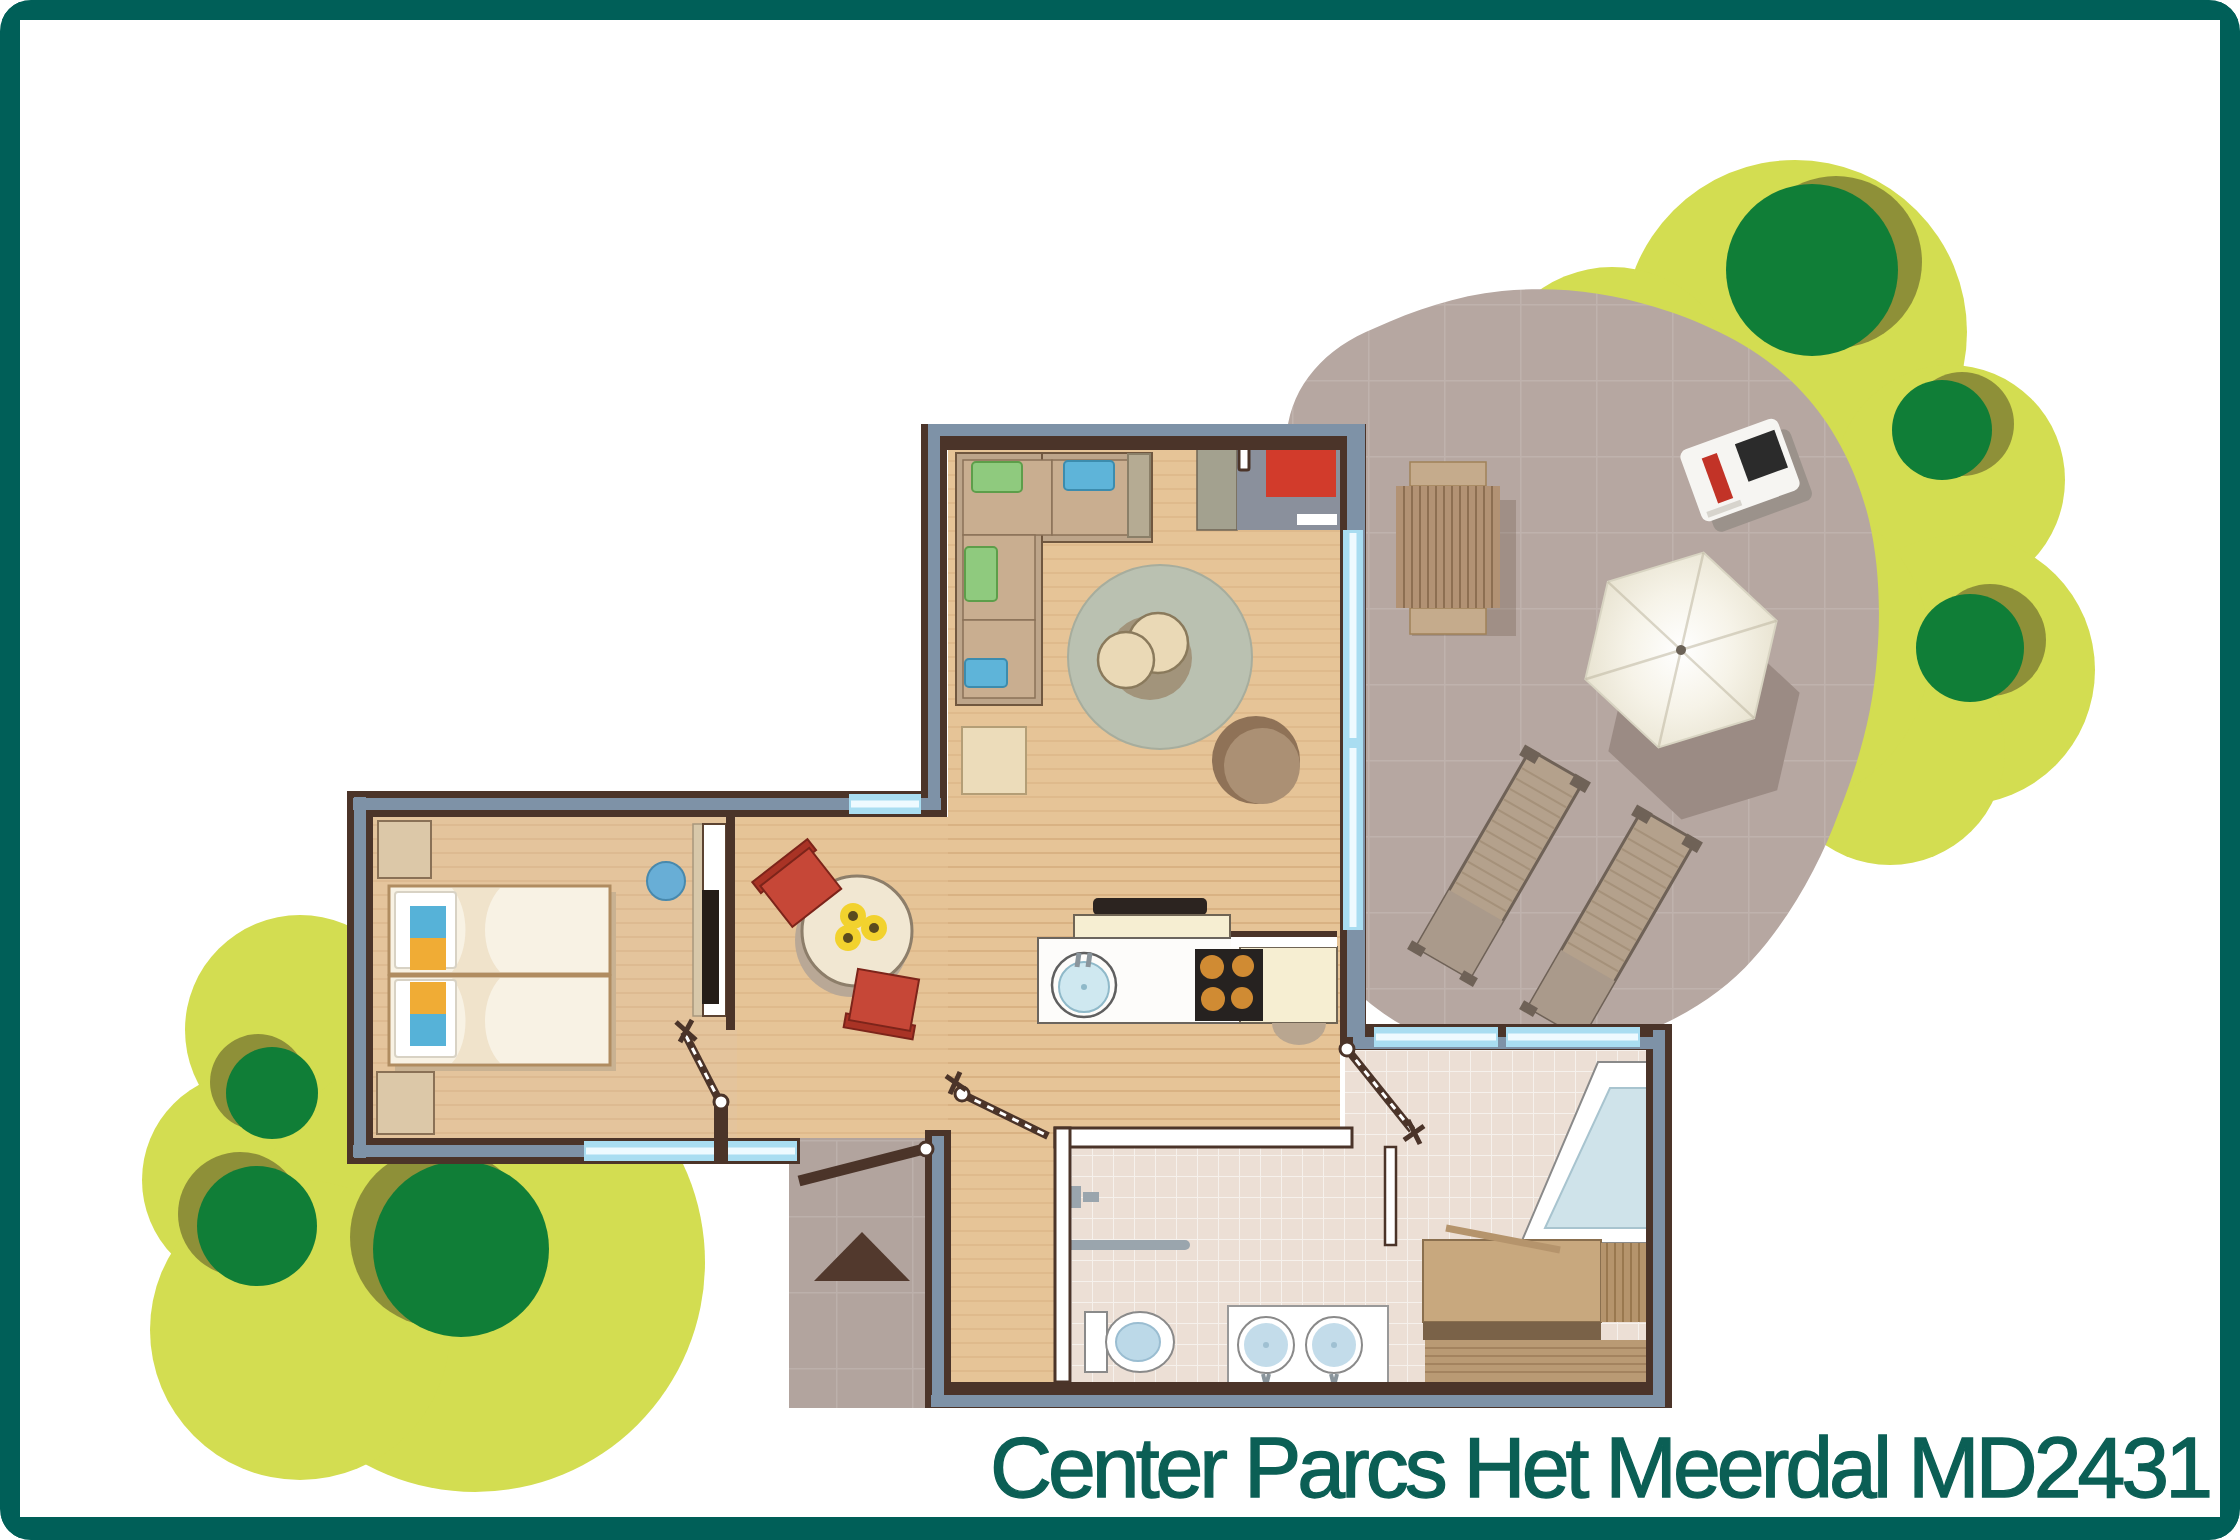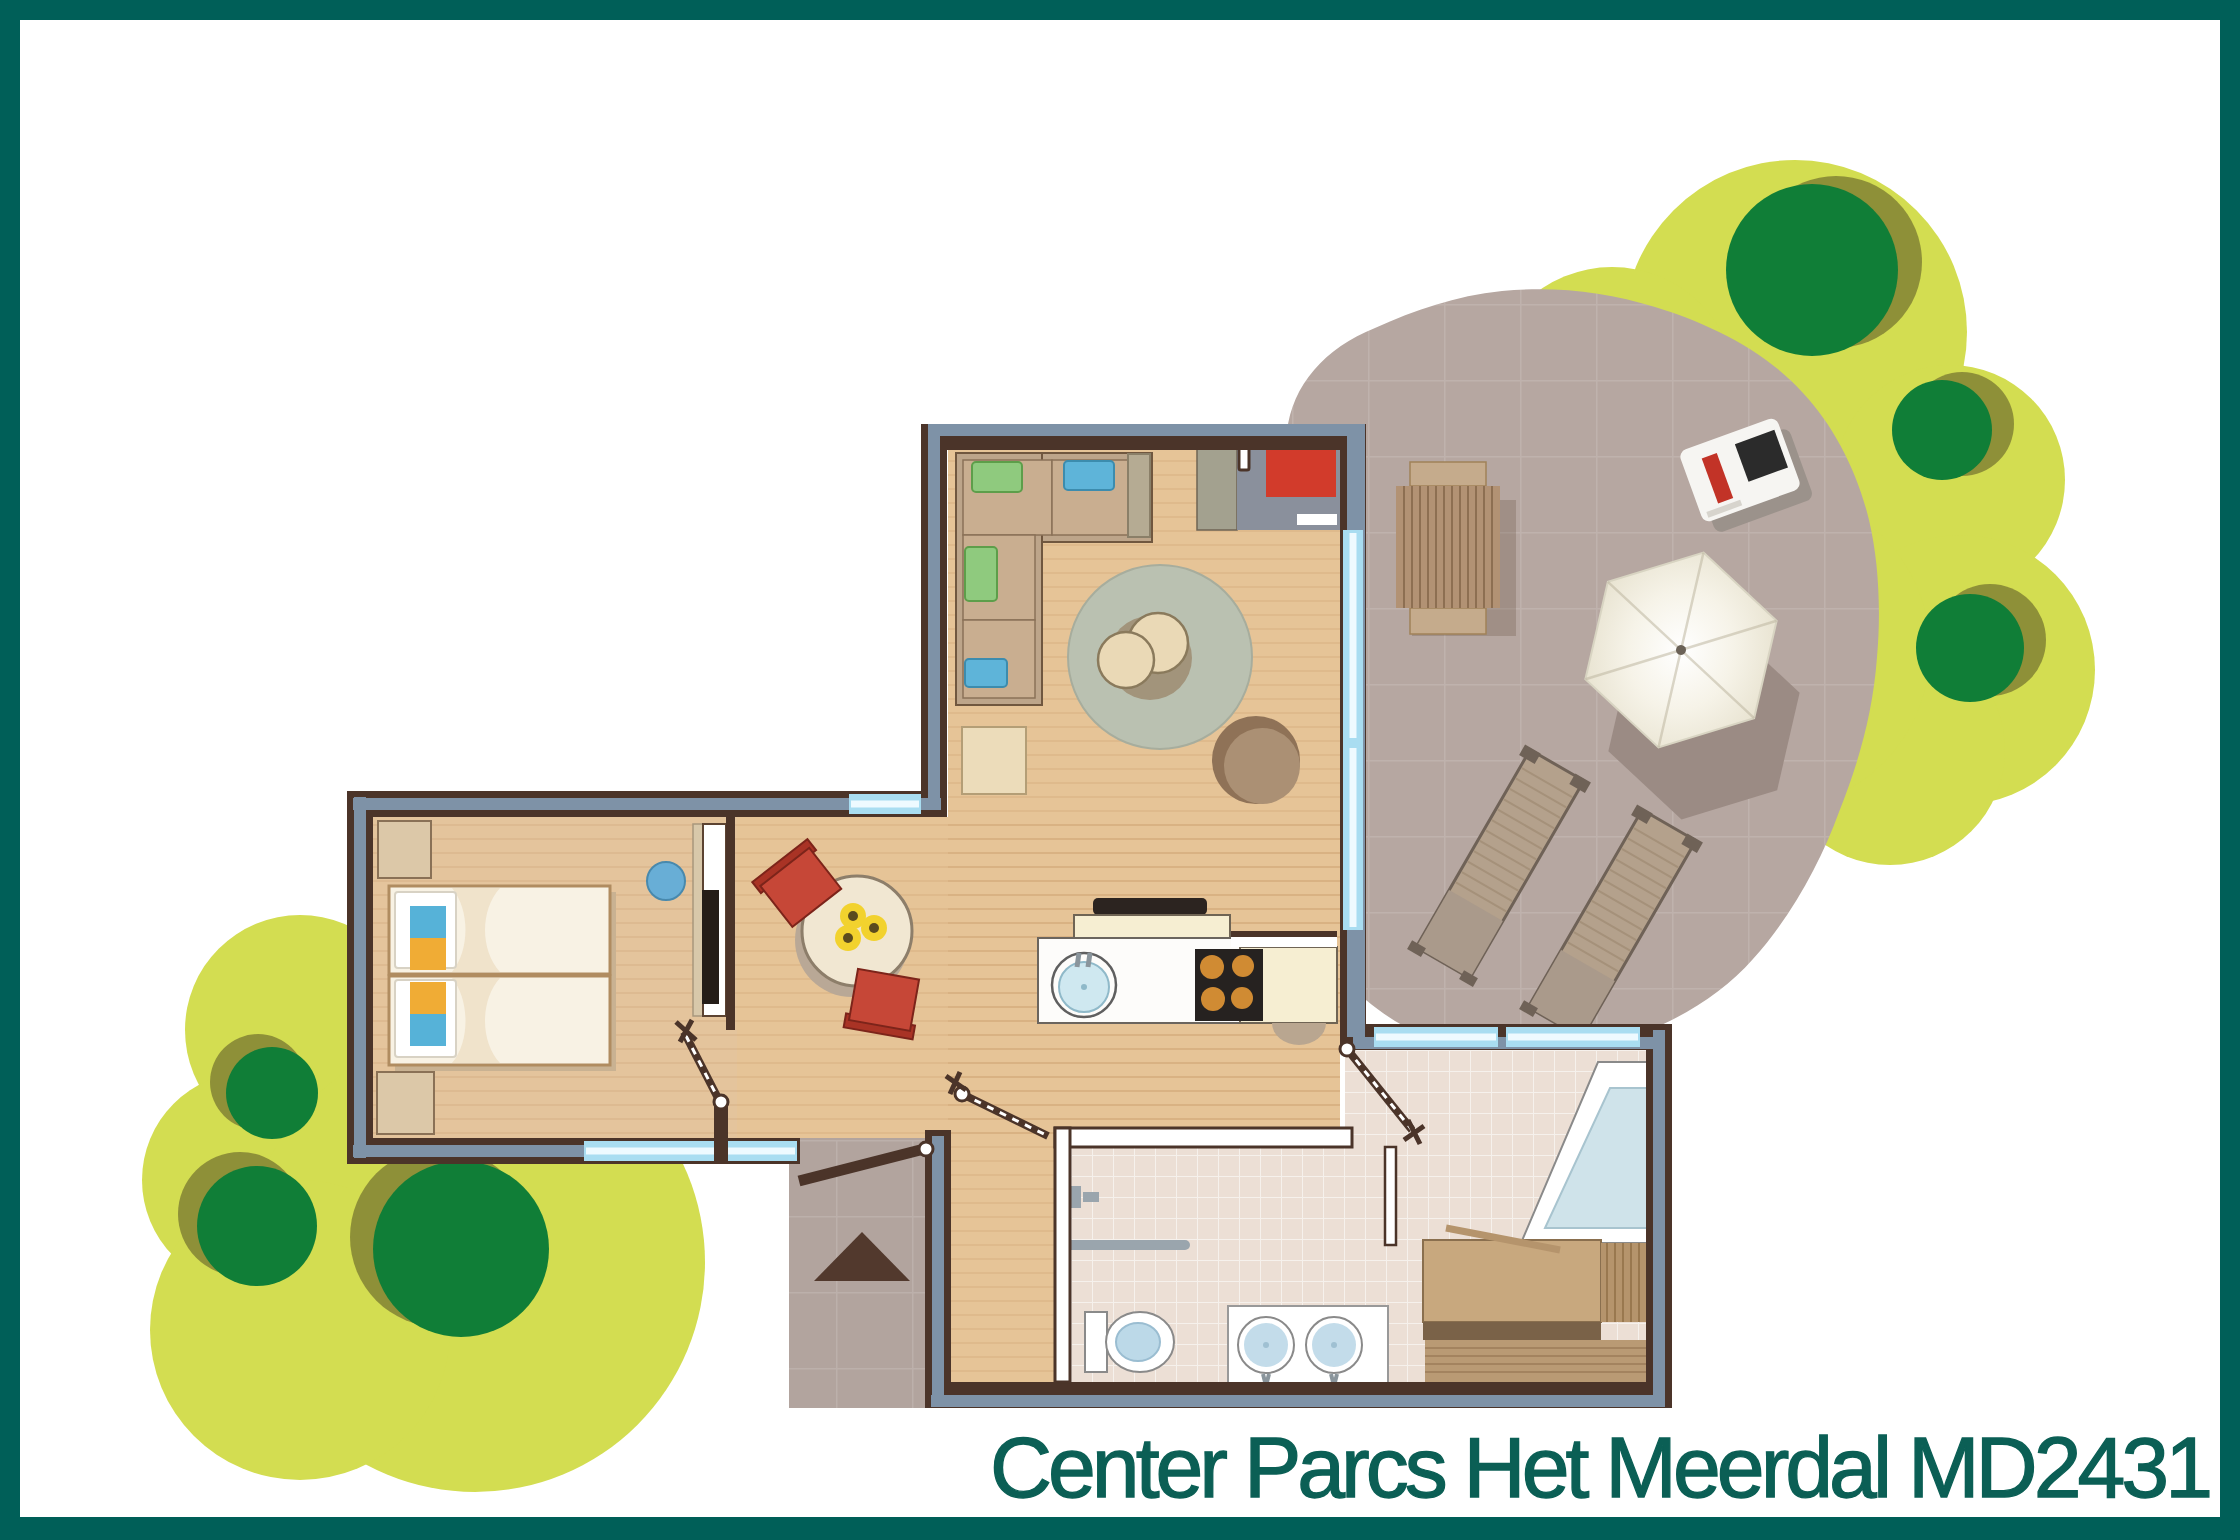--- a/index.html
+++ b/index.html
@@ -1,16 +1,16 @@
 <!DOCTYPE html>
 <html><head>
 <meta charset="utf-8">
 <style>
 html,body{margin:0;padding:0;background:#fff;}
-#stage{position:relative;width:2240px;height:1540px;overflow:hidden;font-family:"Liberation Sans",sans-serif;}
+#stage{position:relative;width:2240px;height:1540px;overflow:hidden;font-family:"Liberation Sans",sans-serif;border-radius:31px;}
 </style>
 </head>
 <body>
 <div id="stage">
 <svg width="2240" height="1540" viewBox="0 0 2240 1540" xmlns="http://www.w3.org/2000/svg">
 <defs>
 <pattern id="plank" width="14" height="14" patternUnits="userSpaceOnUse">
   <rect width="14" height="14" fill="none"></rect>
   <rect y="12" width="14" height="2" fill="rgba(164,110,56,0.11)"></rect>
 </pattern>

